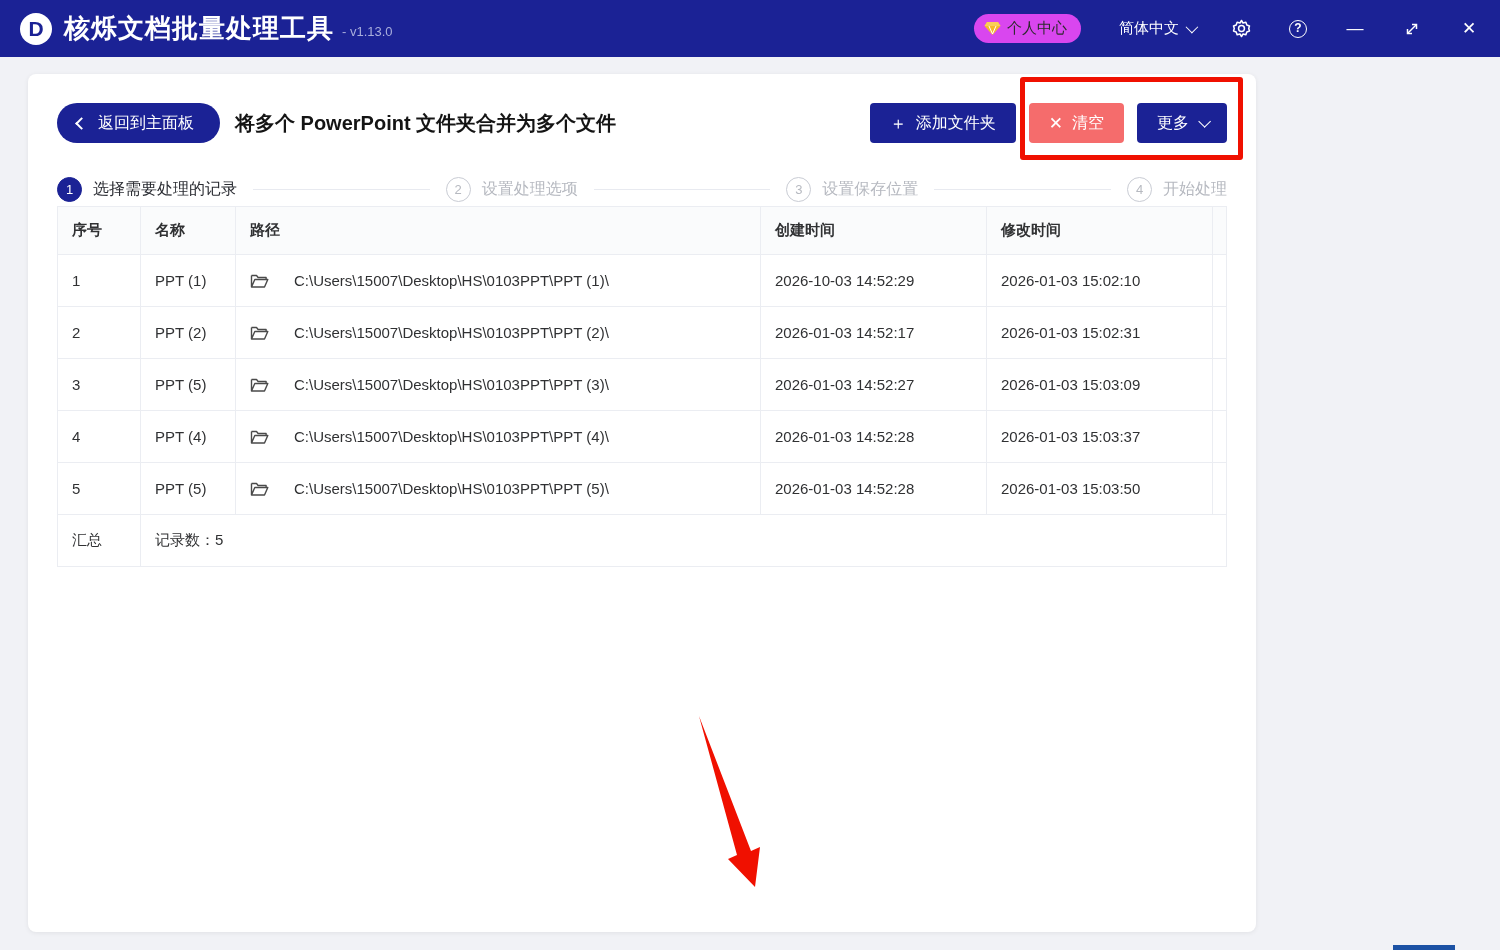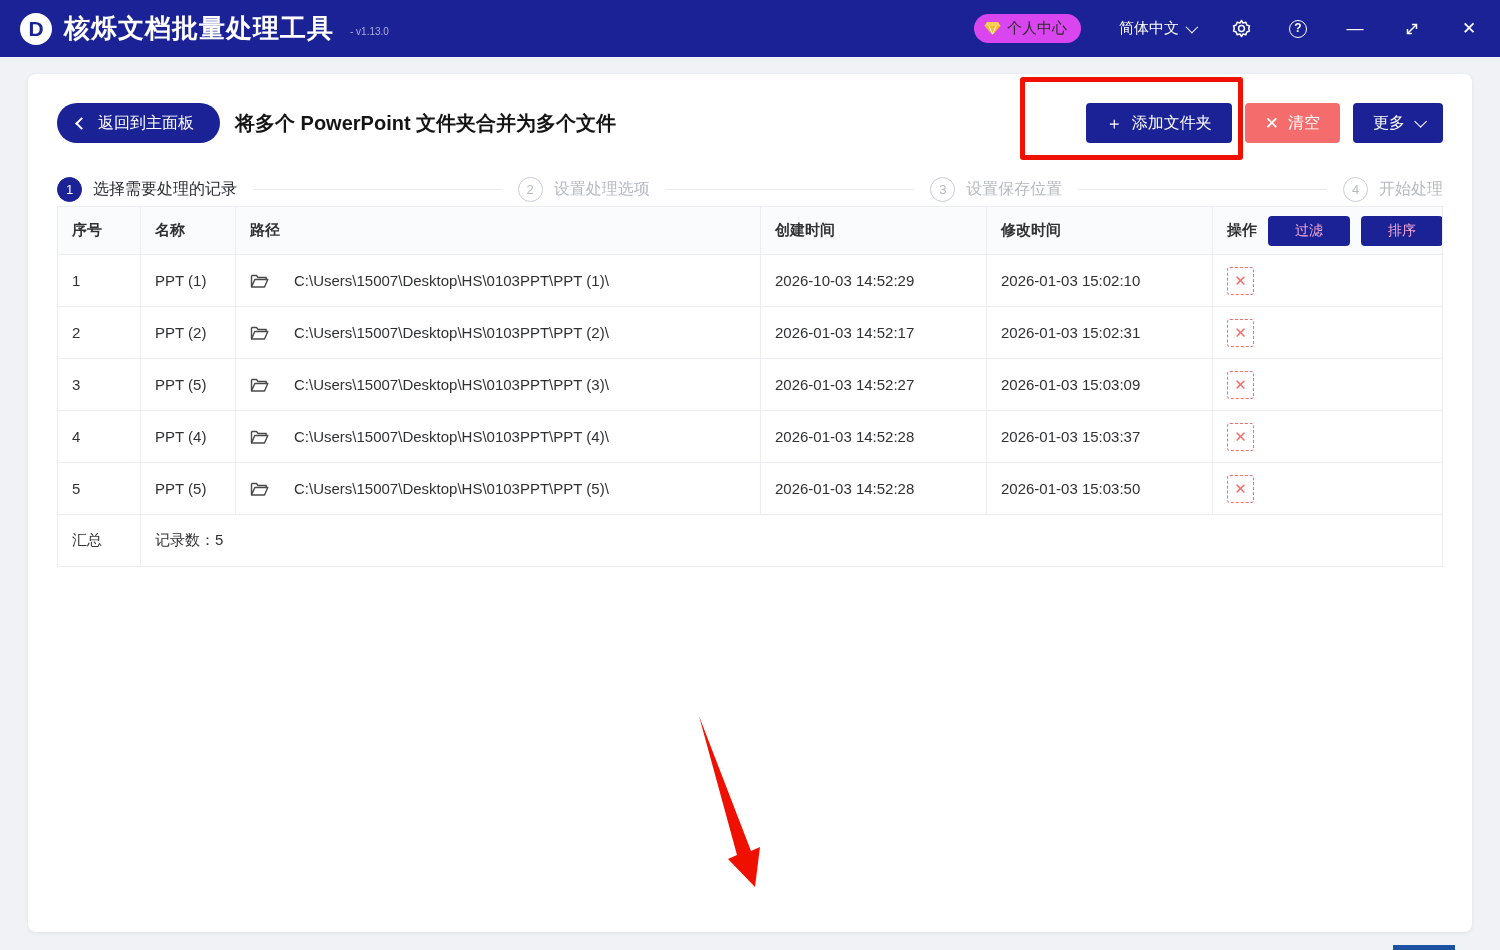--- a/index.html
+++ b/index.html
@@ -5,35 +5,35 @@
   * { margin:0; padding:0; box-sizing:border-box; }
   html,body { width:1500px; height:950px; overflow:hidden;
     font-family:"Liberation Sans","DejaVu Sans",sans-serif; background:#F1F2F6; }
 
   
   .titlebar { position:absolute; left:0; top:0; width:1500px; height:57px;
     background:#1B2295; display:flex; align-items:center; padding:0 20px; color:#fff; }
   .logo { width:32px; height:32px; border-radius:50%; background:#fff; color:#1B2295;
     font-weight:800; font-size:21px; display:flex; align-items:center; justify-content:center; }
   .app-title { font-size:26px; font-weight:700; margin-left:12px; letter-spacing:1px; }
-  .app-version { font-size:10px; color:#A9AEDC; margin-left:16px; margin-top:6px;text-align:right; }
+  .app-version { font-size:13px; color:#A9AEDC; margin-left:8px; margin-top:6px;text-align:right; }
   .titlebar-right { margin-left:auto; display:flex; align-items:center; }
   .user-pill { height:29px; background:#d946ef; border-radius:15px; display:flex; align-items:center;
     padding:0 14px 0 10px; color:#2b2b2b; font-size:15px; cursor:pointer; }
   .user-pill svg { margin-right:6px; }
   .lang { display:flex; align-items:center; font-size:15px; margin-left:38px; cursor:pointer; }
   .chev { display:inline-block; width:9px; height:9px; border-right:1.5px solid currentColor;
     border-bottom:1.5px solid currentColor; transform:rotate(45deg) translateY(-2px); margin-left:7px; }
   .tb-icon { width:22px; text-align:center; font-size:17px; margin-left:35px; cursor:pointer;
     display:flex; align-items:center; justify-content:center; height:22px; }
   .help-circle { width:18px; height:18px; border:1.5px solid #fff; border-radius:50%;
     font-size:12px; line-height:15px; text-align:center; font-weight:700; }
 
   
-  .card { position:absolute; left:28px; top:74px; width:1444px; height:858px;
+  .card { position:absolute; left:28px; top:74px; width:1228px; height:858px;
     background:#fff; border-radius:8px; box-shadow:0 1px 5px rgba(0,0,0,.07); padding:0 29px; }
 
   .card-header { margin-top:29px; height:40px; display:flex; align-items:center; }
   .back-btn { height:40px; border:none; border-radius:20px; background:#1B2295; color:#fff;
     font-size:16px; padding:0 26px 0 20px; display:flex; align-items:center; cursor:pointer;
     font-family:inherit; }
   .back-chev { display:inline-block; width:9px; height:9px; border-left:2px solid #fff;
     border-bottom:2px solid #fff; transform:rotate(45deg); margin-right:12px; }
   .page-title { font-size:20px; font-weight:700; color:#141414; margin-left:15px; }
   .header-actions { margin-left:auto; display:flex; align-items:center; }

